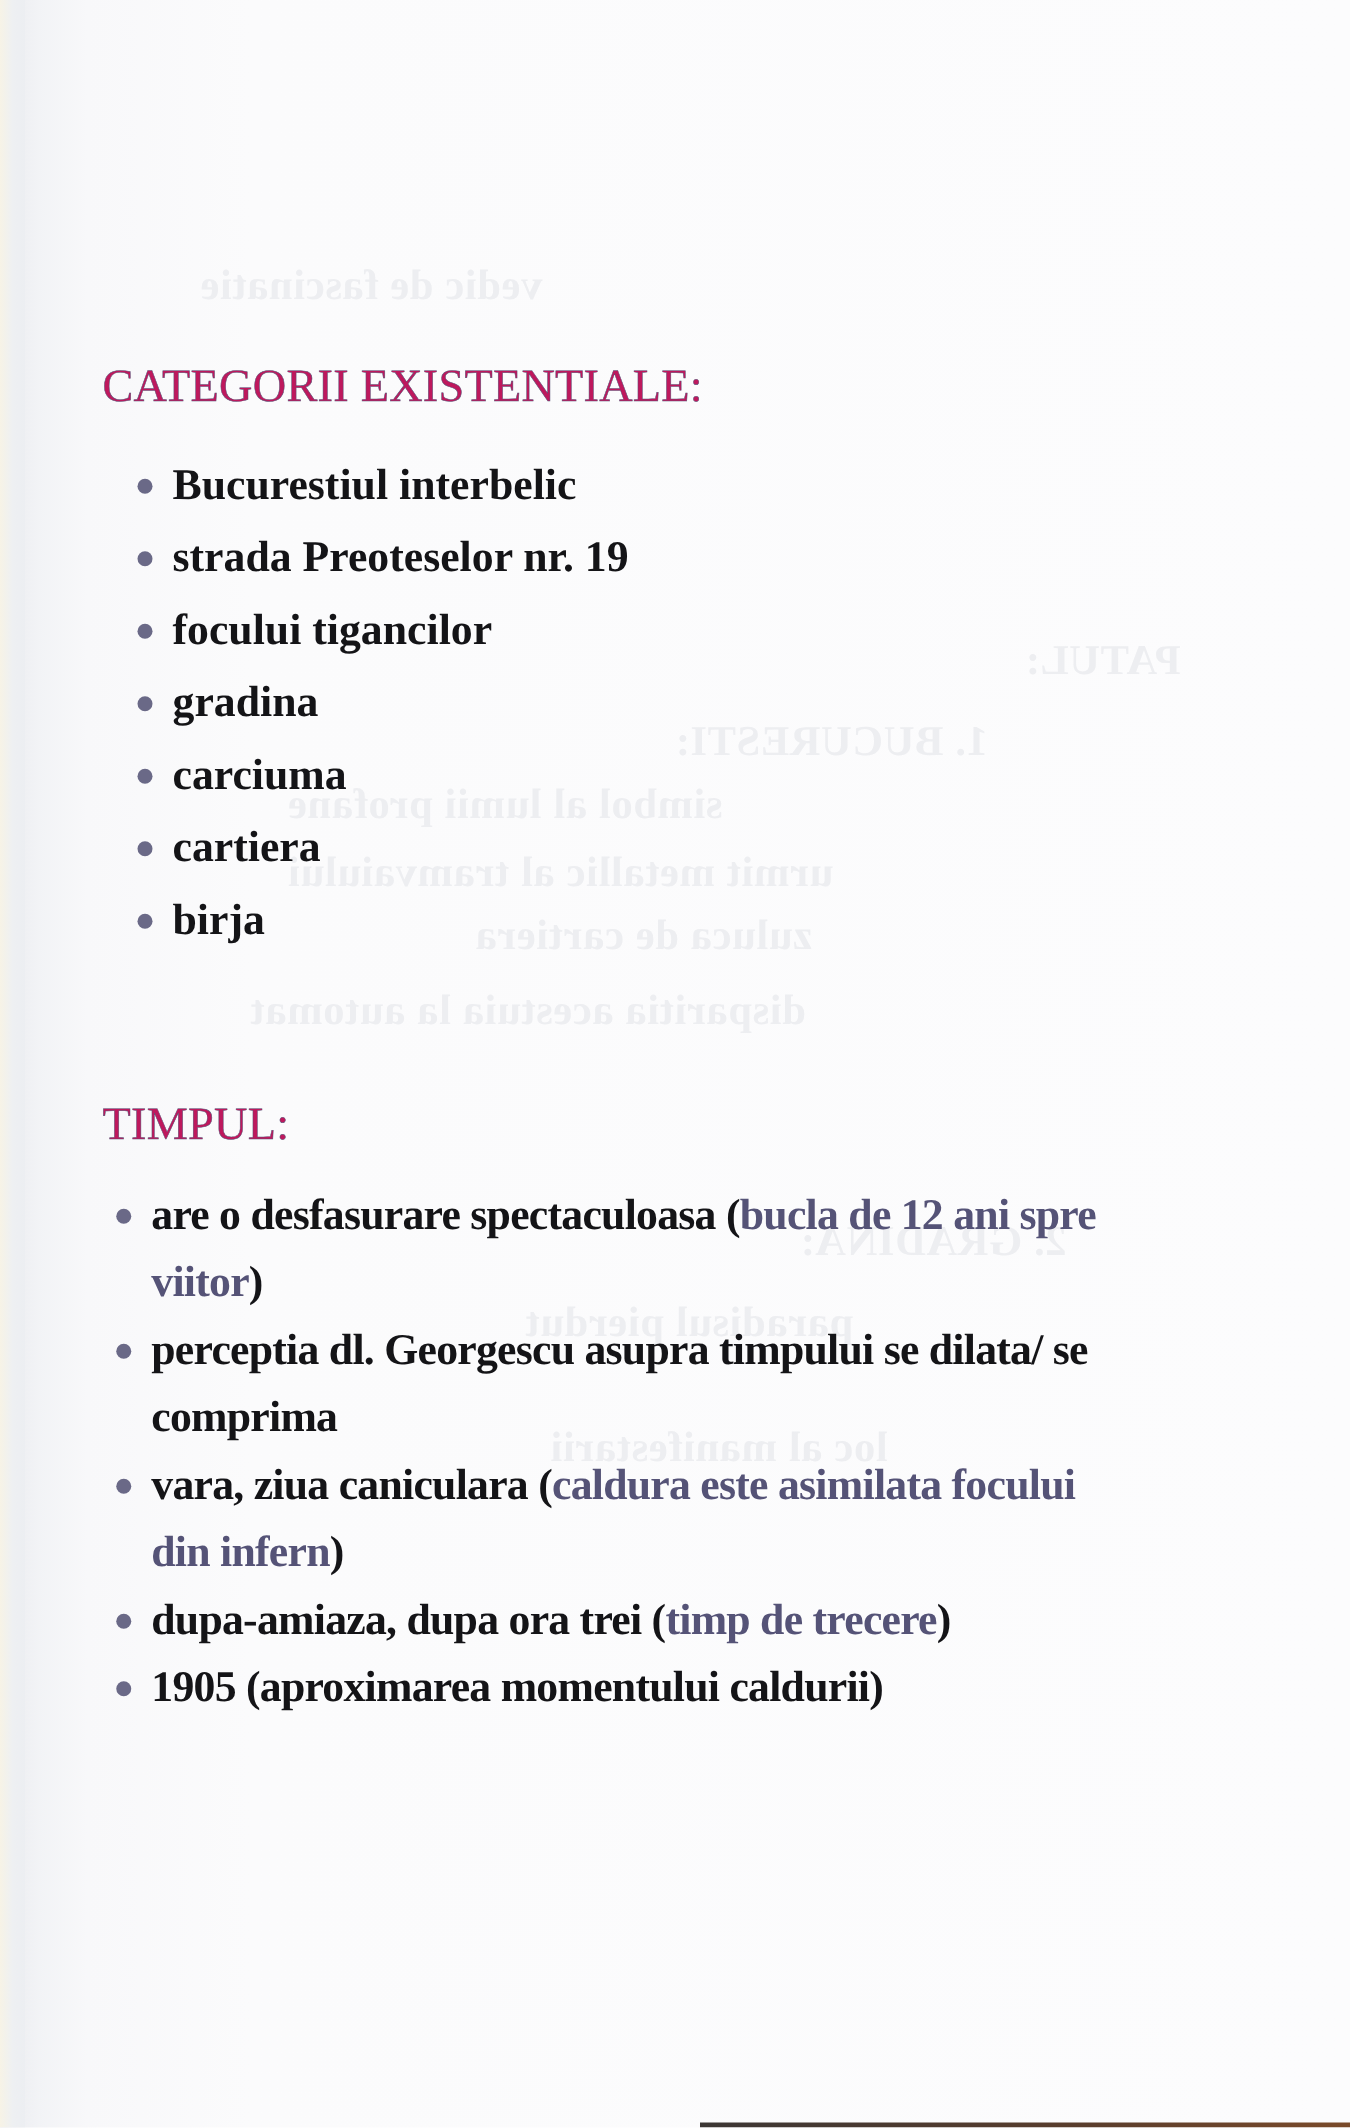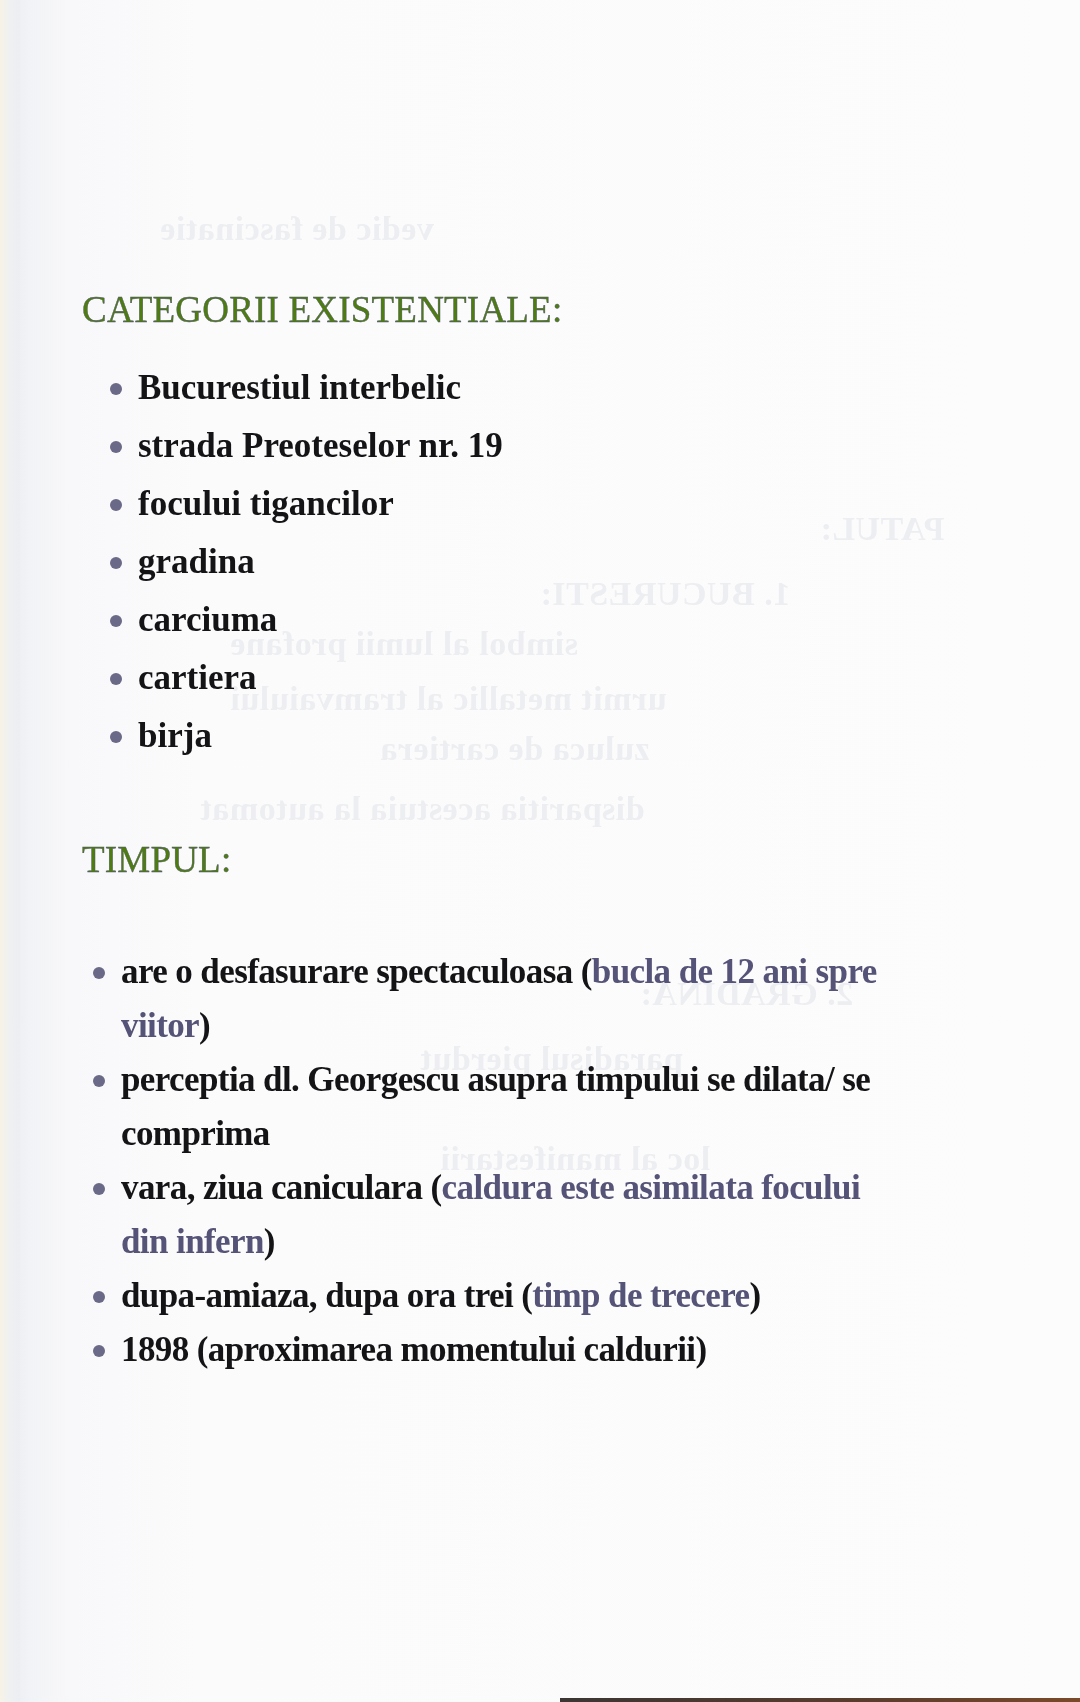--- a/index.html
+++ b/index.html
@@ -37,21 +37,21 @@
       width: 520px;
       height: 4px;
       background: linear-gradient(90deg, #3b3634, #5a3d2c 60%, #7a4a2a);
     }
     .section-heading {
       position: absolute;
       left: 82px;
       margin: 0;
       font-size: 37px;
       font-weight: normal;
-      color: #4d7c0f;
+      color: #be185d;
       letter-spacing: 0.2px;
       -webkit-text-stroke: 0.4px #555377;
     }
     .list {
       position: absolute;
       margin: 0;
       padding: 0;
       list-style: none;
     }
     .list li {
@@ -102,38 +102,38 @@
 <ul class="list" style="left:110px; top:359px;">
   <li><span class="bullet-icon"></span><span>Bucurestiul interbelic</span></li>
   <li><span class="bullet-icon"></span><span>strada Preoteselor nr. 19</span></li>
   <li><span class="bullet-icon"></span><span>focului tigancilor</span></li>
   <li><span class="bullet-icon"></span><span>gradina</span></li>
   <li><span class="bullet-icon"></span><span>carciuma</span></li>
   <li><span class="bullet-icon"></span><span>cartiera</span></li>
   <li><span class="bullet-icon"></span><span>birja</span></li>
 </ul>
 
-<h2 class="section-heading" style="top:838px;">TIMPUL:</h2>
+<h2 class="section-heading" style="top:878px;">TIMPUL:</h2>
 
 <ul class="list timpul" style="left:93px; top:945px; width:800px;">
   <li>
     <span class="bullet-icon"></span>
     <span class="main">are o desfasurare spectaculoasa </span><span class="paren">(</span><span class="note">bucla de 12 ani spre viitor</span><span class="paren">)</span>
   </li>
   <li>
     <span class="bullet-icon"></span>
     <span class="main">perceptia dl. Georgescu asupra timpului se dilata/ se comprima</span>
   </li>
   <li>
     <span class="bullet-icon"></span>
     <span class="main">vara, ziua caniculara </span><span class="paren">(</span><span class="note">caldura este asimilata focului din infern</span><span class="paren">)</span>
   </li>
   <li>
     <span class="bullet-icon"></span>
     <span class="main">dupa-amiaza, dupa ora trei </span><span class="paren">(</span><span class="note">timp de trecere</span><span class="paren">)</span>
   </li>
   <li>
     <span class="bullet-icon"></span>
-    <span class="main">1898 (aproximarea momentului caldurii)</span>
+    <span class="main">1905 (aproximarea momentului caldurii)</span>
   </li>
 </ul>
 
 <div class="bottom-strip"></div>
 
 </body></html>

